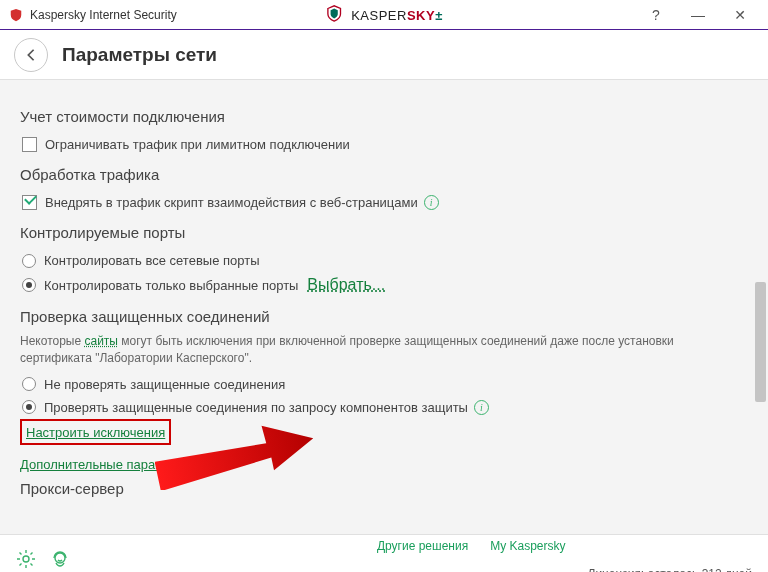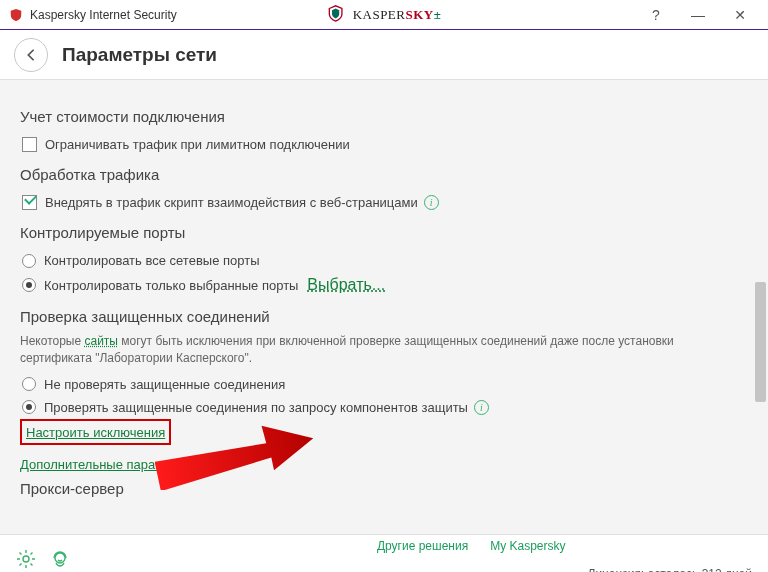--- a/index.html
+++ b/index.html
@@ -23,21 +23,21 @@
   display: flex; align-items: center; justify-content: center;
   margin-right: 6px;
 }
 .title-icon svg { width: 14px; height: 14px; }
 .window-title { font-size: 12px; color: #333; }
 .header-center-logo {
   position: absolute;
   left: 50%; transform: translateX(-50%);
   top: 4px;
   display: flex; align-items: center; gap: 8px;
-  font-family: Liberation Serif, serif;
+  font-family: Liberation Sans, sans-serif;
 }
 .kas-logo-icon svg { width: 18px; height: 18px; }
 .kas-wordmark { font-size: 13px; letter-spacing: 0.5px; font-weight: 400; color: #222; }
 .kas-wordmark b { color: #b00020; font-weight: 700; }
 .window-controls {
   margin-left: auto;
   display: flex; gap: 22px;
   padding-right: 10px;
 }
 .window-ctrl {

